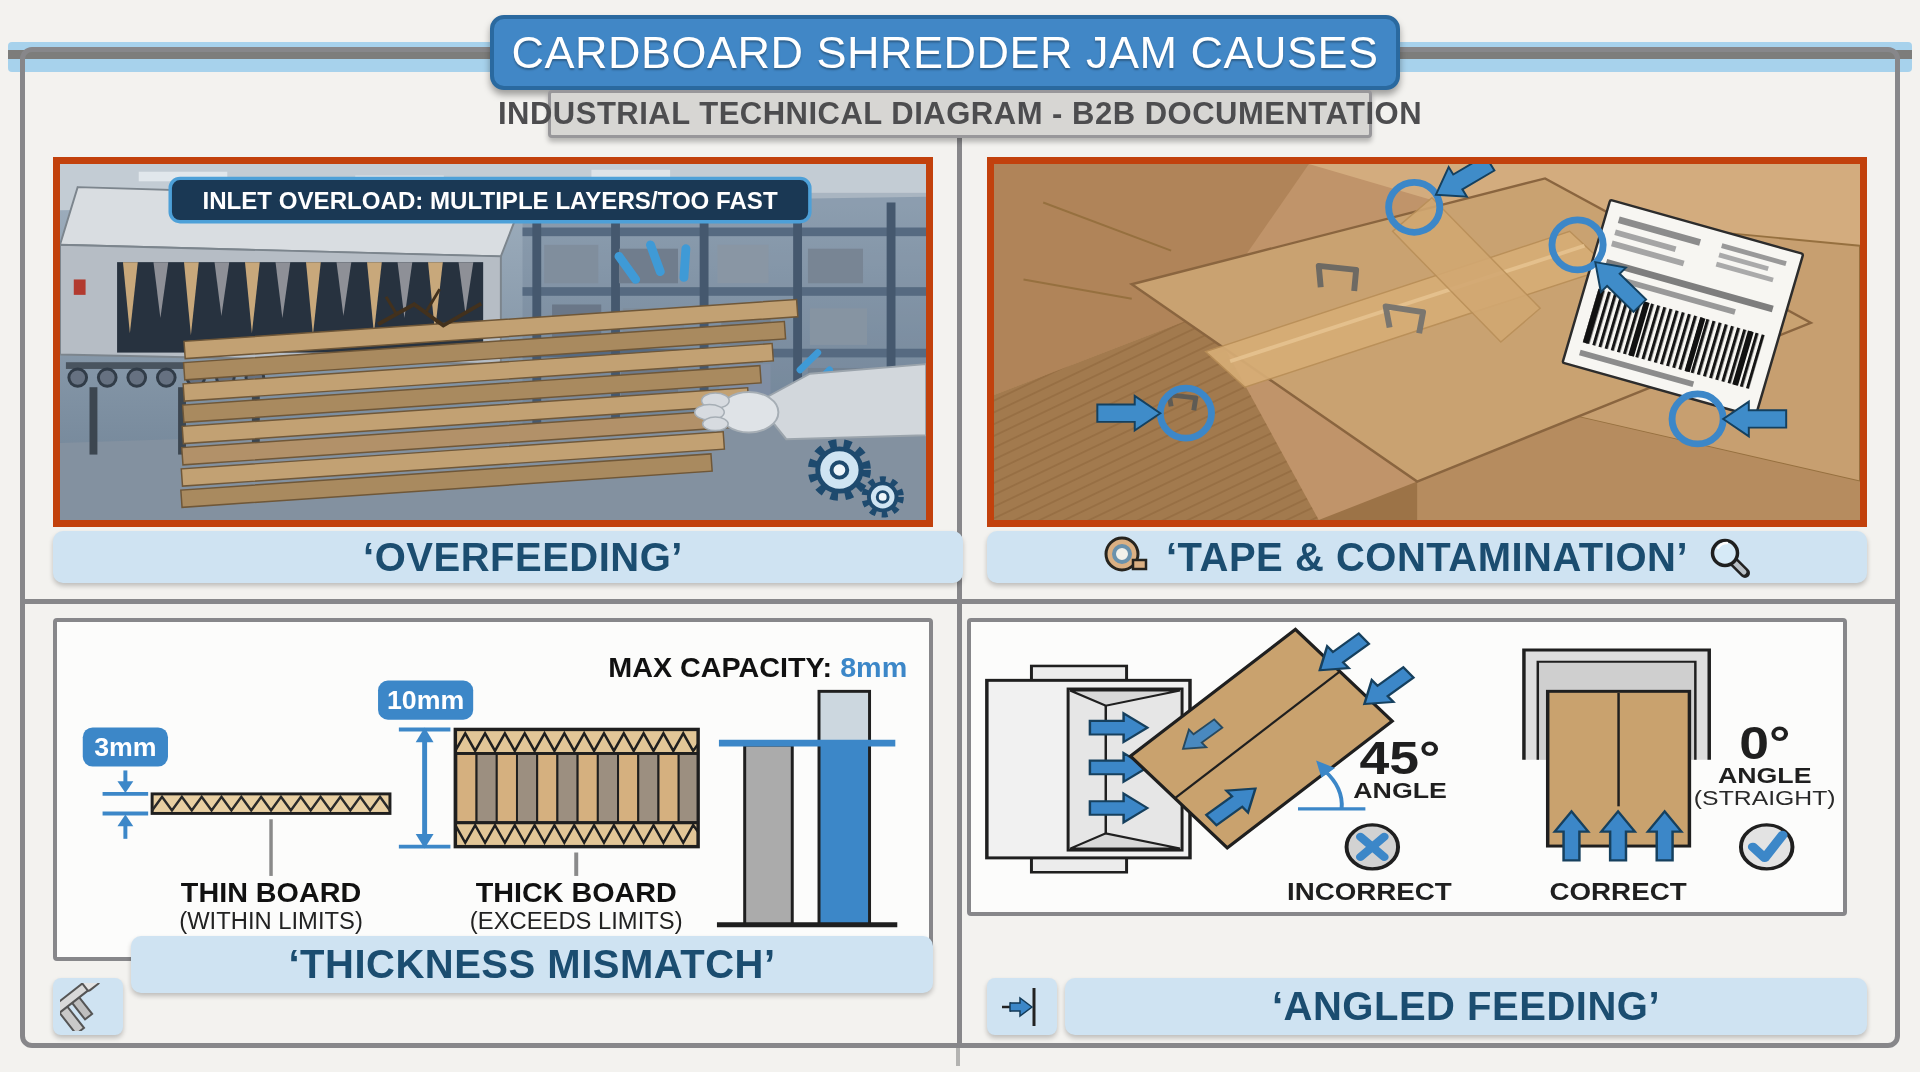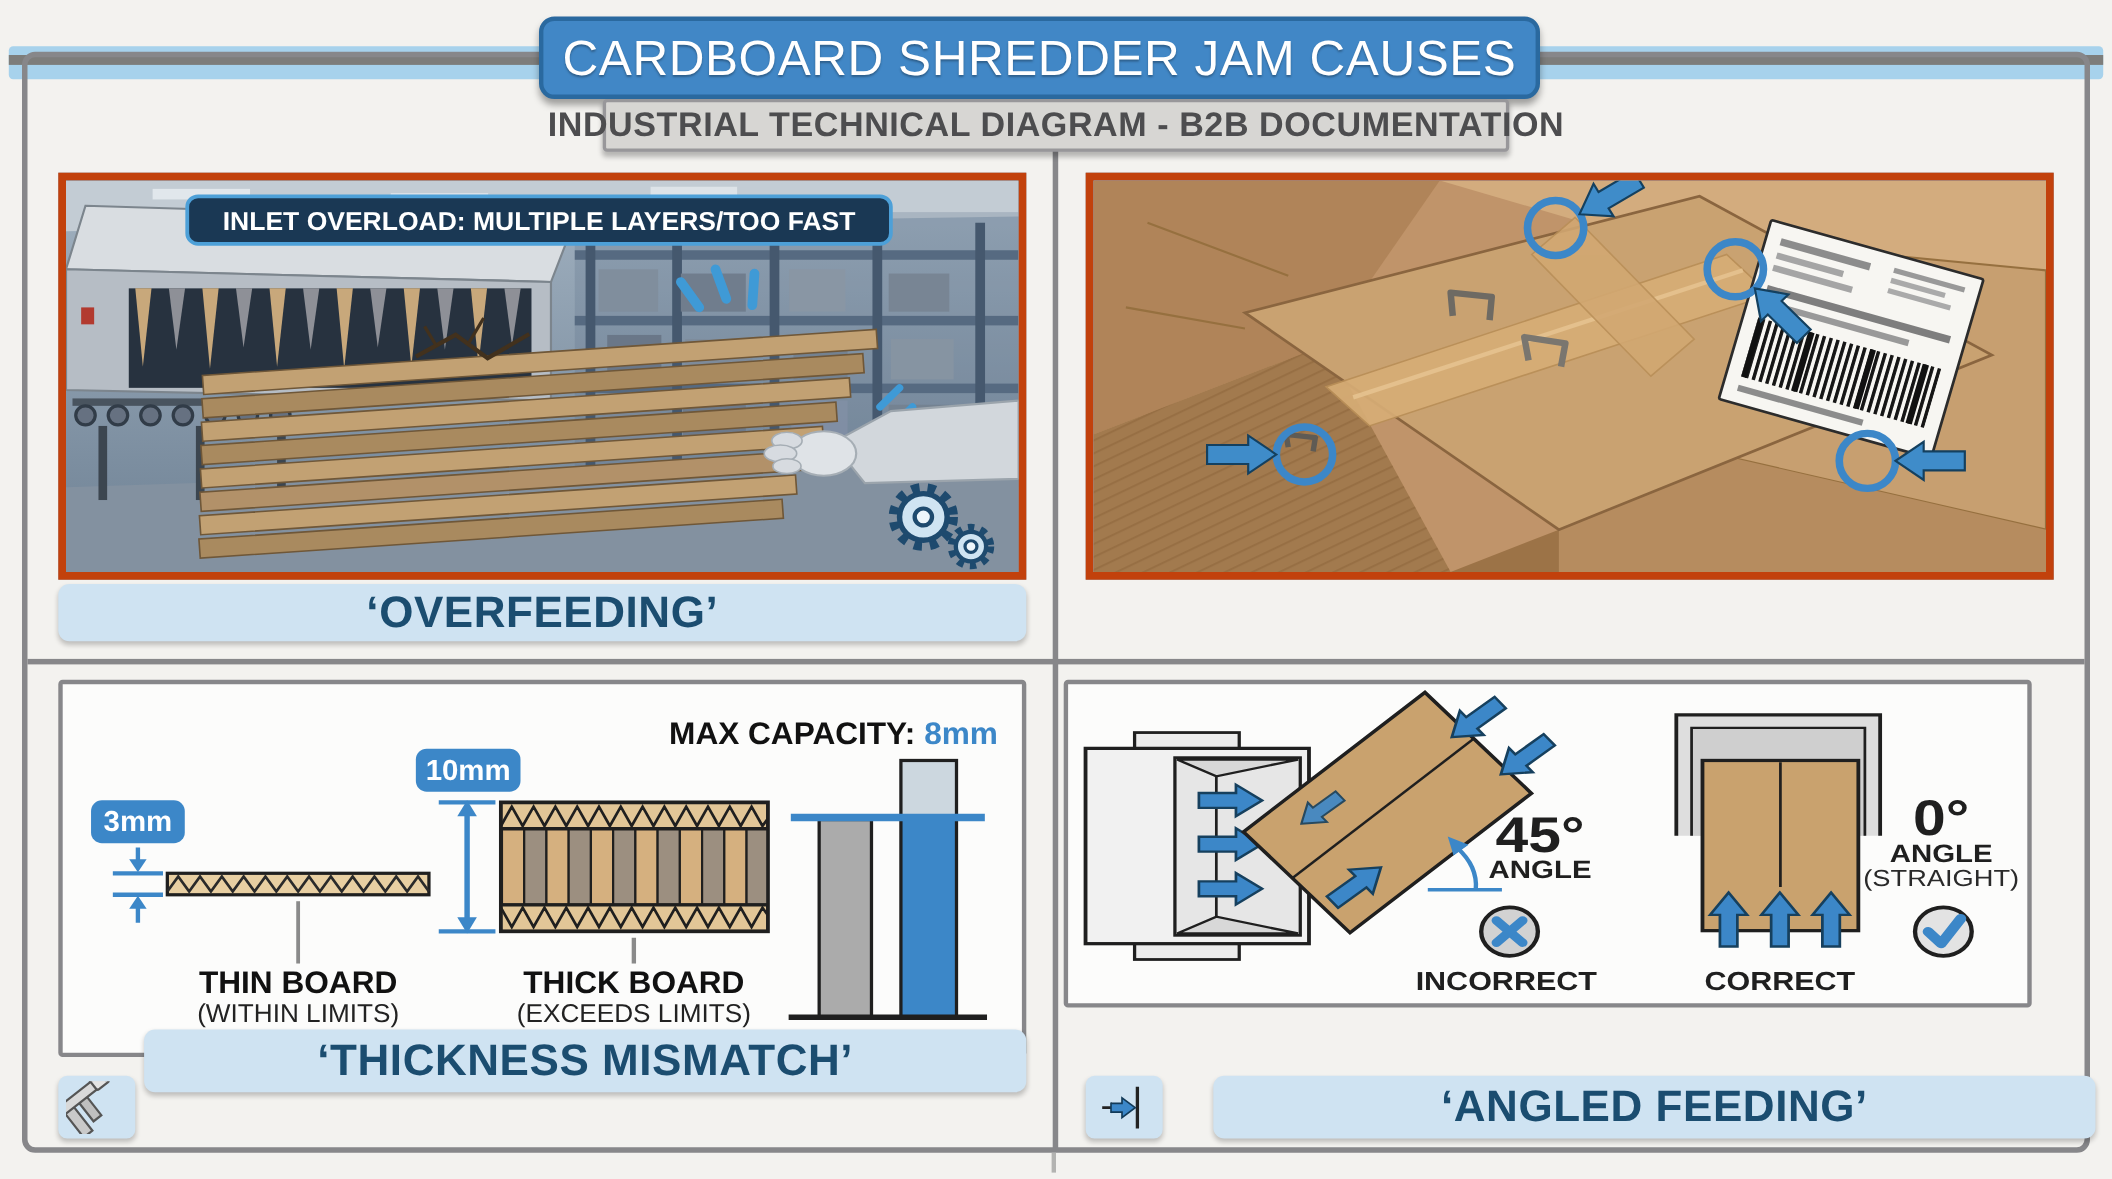--- a/index.html
+++ b/index.html
@@ -28,24 +28,24 @@
   .photo-left{left:53px;top:157px;width:880px;height:370px;}
   .photo-right{left:987px;top:157px;width:880px;height:370px;}
   .wpanel{background:#fcfcfb;border:4px solid #87878a;border-radius:4px;box-sizing:border-box;overflow:hidden;}
   .wpanel svg{display:block;width:100%;height:100%;}
   .panel-bl{left:53px;top:618px;width:880px;height:343px;}
   .panel-br{left:967px;top:618px;width:880px;height:298px;}
   
   .cap{background:#cfe3f2;border-radius:10px;display:flex;align-items:center;justify-content:center;
        gap:18px;box-shadow:0 3px 5px rgba(0,0,0,.22);}
   .cap span{color:#1b4d70;font-weight:bold;font-size:40px;letter-spacing:.5px;white-space:nowrap;}
-  .cap1-left{left:53px;top:531px;width:880px;height:52px;}
+  .cap1-left{left:53px;top:531px;width:880px;height:52px;padding-left:30px;}
   .cap1-right{left:987px;top:531px;width:880px;height:52px;}
   .cap2-left{left:131px;top:936px;width:802px;height:57px;}
-  .cap2-right{left:1065px;top:978px;width:802px;height:57px;margin-left:38px;}
+  .cap2-right{left:1065px;top:978px;width:802px;height:57px;}
   .icon-box{background:#cfe3f2;border-radius:8px;display:flex;align-items:center;justify-content:center;
        box-shadow:0 3px 5px rgba(0,0,0,.22);}
   .icon-bl{left:53px;top:978px;width:70px;height:57px;}
   .icon-br{left:987px;top:978px;width:70px;height:57px;}
   svg text{font-family:"Liberation Sans",sans-serif;}
   .svg-big{font-size:54px;font-weight:bold;fill:#1f1f1f;}
   .svg-med{font-size:27px;font-weight:bold;fill:#1f1f1f;}
   .svg-note{font-size:25px;fill:#2a2a2a;}
   .svg-verdict{font-size:28px;font-weight:bold;fill:#1f1f1f;}
   .svg-bname{font-size:29px;font-weight:bold;fill:#111;}
@@ -245,20 +245,34 @@
         <use href="#arrTR" transform="translate(449,32) rotate(149)"></use>
         <use href="#arrTR" transform="translate(611,102) rotate(-135)"></use>
         <use href="#arrTR" transform="translate(169,259)"></use>
         <use href="#arrTR" transform="translate(741,265) rotate(180)"></use>
       </g>
     </svg>
   </div>
 
   <div class="abs cap cap1-left">
     <span>‘OVERFEEDING’</span>
+  </div>
+  <div class="abs cap cap1-right">
+    <svg width="46" height="46" viewBox="0 0 46 46">
+      <circle cx="20" cy="20" r="16" fill="#dbb083" stroke="#26241f" stroke-width="3"></circle>
+      <circle cx="20" cy="20" r="8" fill="#f3f1ea" stroke="#6a92ad" stroke-width="4"></circle>
+      <rect x="31" y="26" width="13" height="9" fill="#dbb083" stroke="#26241f" stroke-width="2.5"></rect>
+    </svg>
+    <span>‘TAPE &amp; CONTAMINATION’</span>
+    <svg width="46" height="46" viewBox="0 0 46 46">
+      <line x1="28" y1="28" x2="39" y2="39" stroke="#222" stroke-width="10" stroke-linecap="round"></line>
+      <line x1="28" y1="28" x2="38" y2="38" stroke="#b9c0c6" stroke-width="5" stroke-linecap="round"></line>
+      <circle cx="19" cy="19" r="12.5" fill="#d6eaf7" stroke="#1f1f1f" stroke-width="3.5"></circle>
+      <path d="M12,14 Q15,9 21,9" stroke="#ffffff" stroke-width="2.5" fill="none" stroke-linecap="round"></path>
+    </svg>
   </div>
 
   <div class="abs wpanel panel-bl">
     <svg viewBox="0 0 880 343" preserveAspectRatio="none">
       <text x="858" y="56" text-anchor="end" font-size="29" font-weight="bold"><tspan fill="#111">MAX CAPACITY: </tspan><tspan fill="#3c87c8">8mm</tspan></text>
 
       <g>
         <rect x="26" y="108" width="86" height="40" rx="10" fill="#3c87c8"></rect>
         <text x="69" y="137" text-anchor="middle" class="svg-badge">3mm</text>
         <line x1="69" y1="152" x2="69" y2="166" stroke="#3c87c8" stroke-width="4"></line>

